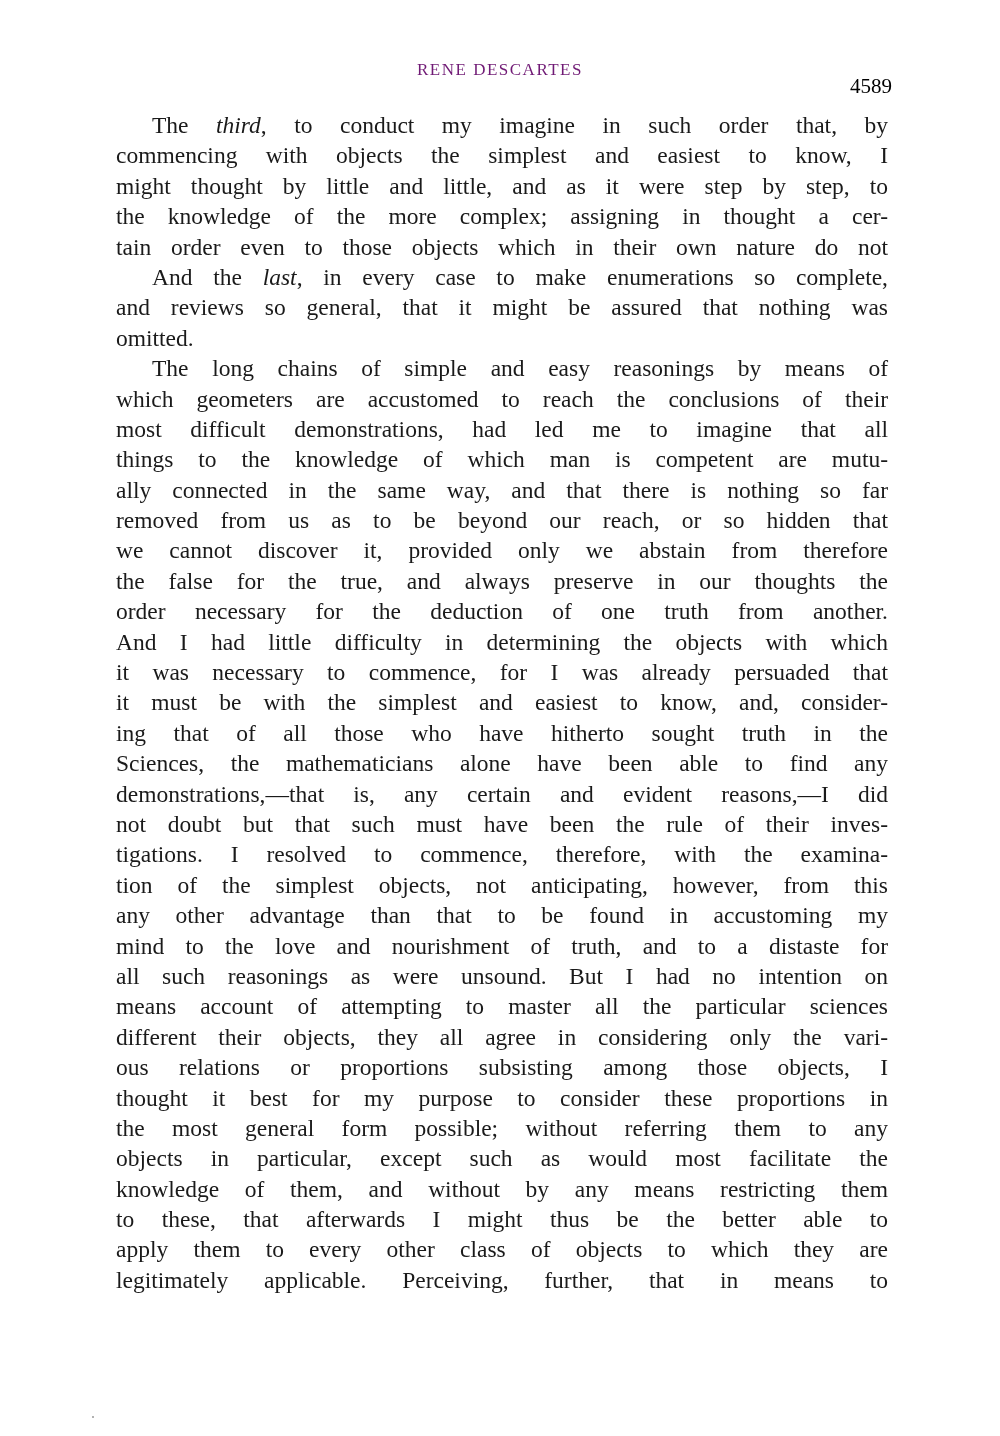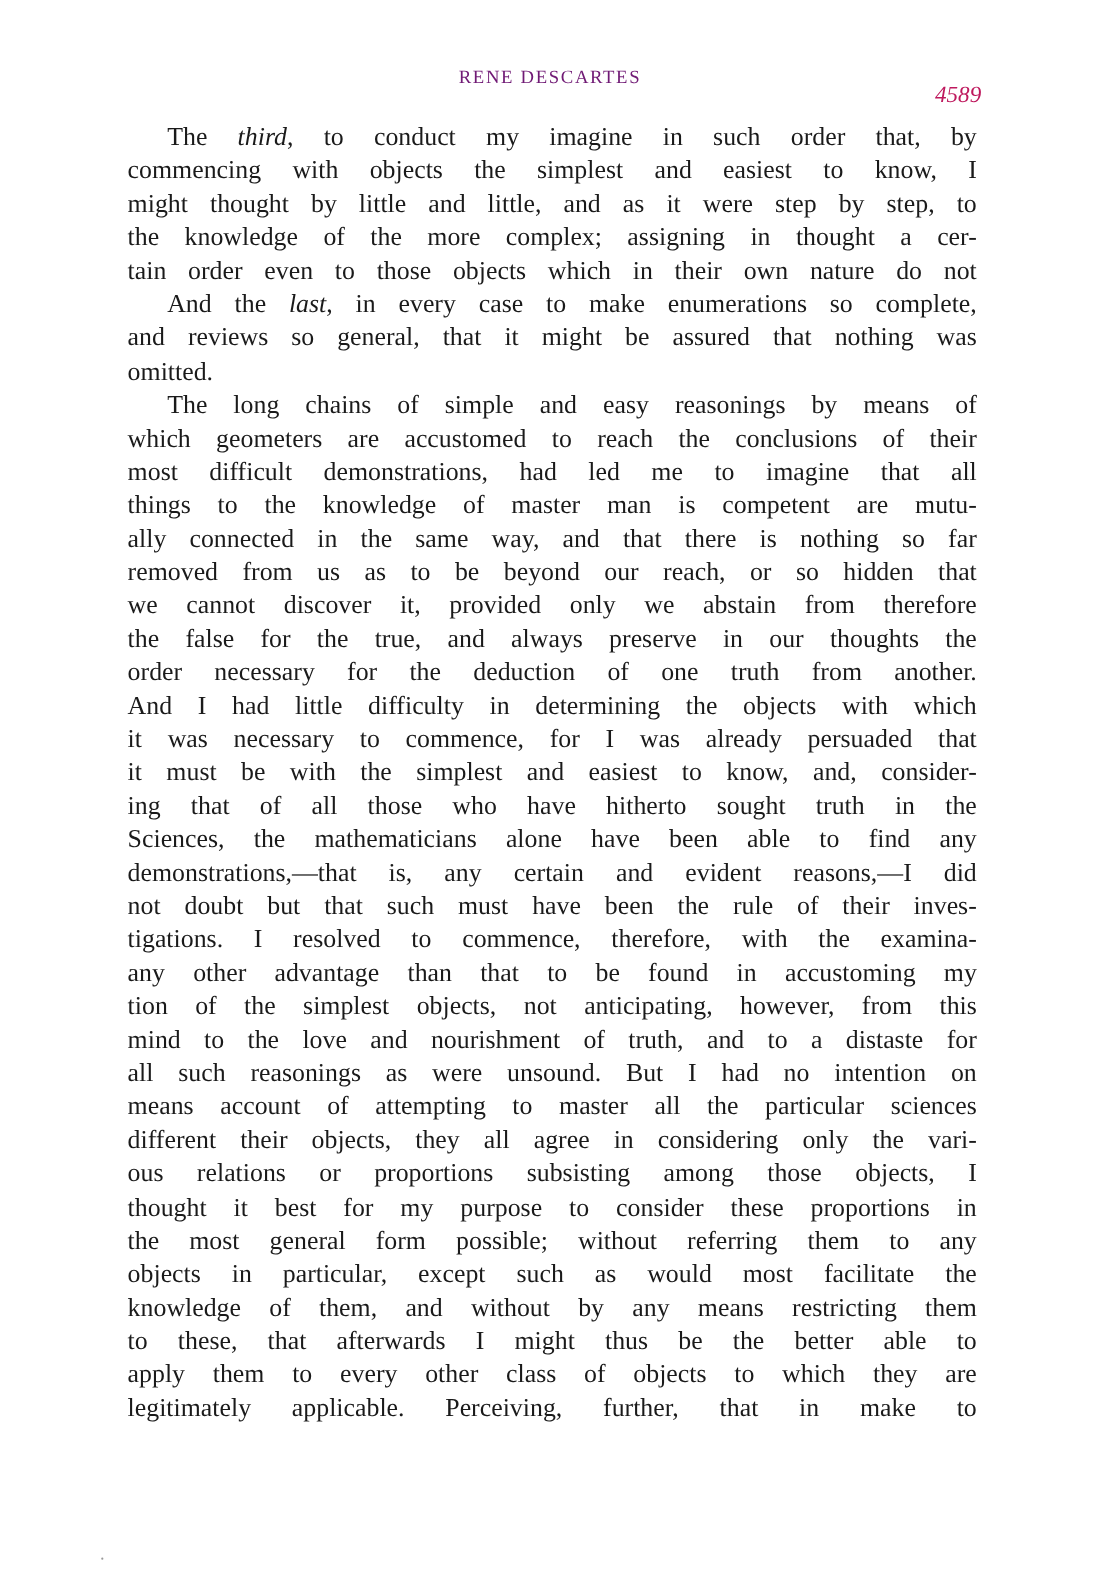--- a/index.html
+++ b/index.html
@@ -29,22 +29,21 @@
       text-align: center;
       font-size: 17px;
       letter-spacing: 1.5px;
       color: #701a75;
     }
     .page-number {
       position: absolute;
       top: 74px;
       right: 108px;
       font-size: 21px;
-      color: #be185d;
-      font-style: italic;
+      color: #000000;
     }
     .body-text {
       position: absolute;
       top: 110px;
       left: 116px;
       width: 772px;
     }
     .line {
       display: block;
       height: 30.4px;
@@ -91,44 +90,44 @@
       </div>
       <div>
         <span class="line indent"><span>And the </span><span class="ital">last</span><span>, in every case to make enumerations so complete,</span></span>
         <span class="line"><span>and reviews so general, that it might be assured that nothing was</span></span>
         <span class="line last"><span>omitted.</span></span>
       </div>
       <div>
         <span class="line indent"><span>The long chains of simple and easy reasonings by means of</span></span>
         <span class="line"><span>which geometers are accustomed to reach the conclusions of their</span></span>
         <span class="line"><span>most difficult demonstrations, had led me to imagine that all</span></span>
-        <span class="line"><span>things to the knowledge of master man is competent are mutu-</span></span>
+        <span class="line"><span>things to the knowledge of which man is competent are mutu-</span></span>
         <span class="line"><span>ally connected in the same way, and that there is nothing so far</span></span>
         <span class="line"><span>removed from us as to be beyond our reach, or so hidden that</span></span>
         <span class="line"><span>we cannot discover it, provided only we abstain from therefore</span></span>
         <span class="line"><span>the false for the true, and always preserve in our thoughts the</span></span>
         <span class="line"><span>order necessary for the deduction of one truth from another.</span></span>
         <span class="line"><span>And I had little difficulty in determining the objects with which</span></span>
         <span class="line"><span>it was necessary to commence, for I was already persuaded that</span></span>
         <span class="line"><span>it must be with the simplest and easiest to know, and, consider-</span></span>
         <span class="line"><span>ing that of all those who have hitherto sought truth in the</span></span>
         <span class="line"><span>Sciences, the mathematicians alone have been able to find any</span></span>
         <span class="line"><span>demonstrations,—that is, any certain and evident reasons,—I did</span></span>
         <span class="line"><span>not doubt but that such must have been the rule of their inves-</span></span>
         <span class="line"><span>tigations.  I resolved to commence, therefore, with the examina-</span></span>
+        <span class="line"><span>tion of the simplest objects, not anticipating, however, from this</span></span>
         <span class="line"><span>any other advantage than that to be found in accustoming my</span></span>
-        <span class="line"><span>tion of the simplest objects, not anticipating, however, from this</span></span>
         <span class="line"><span>mind to the love and nourishment of truth, and to a distaste for</span></span>
         <span class="line"><span>all such reasonings as were unsound.  But I had no intention on</span></span>
         <span class="line"><span>means account of attempting to master all the particular sciences</span></span>
         <span class="line"><span>different their objects, they all agree in considering only the vari-</span></span>
         <span class="line"><span>ous relations or proportions subsisting among those objects, I</span></span>
         <span class="line"><span>thought it best for my purpose to consider these proportions in</span></span>
         <span class="line"><span>the most general form possible; without referring them to any</span></span>
         <span class="line"><span>objects in particular, except such as would most facilitate the</span></span>
         <span class="line"><span>knowledge of them, and without by any means restricting them</span></span>
         <span class="line"><span>to these, that afterwards I might thus be the better able to</span></span>
         <span class="line"><span>apply them to every other class of objects to which they are</span></span>
-        <span class="line"><span>legitimately applicable.  Perceiving, further, that in make to</span></span>
+        <span class="line"><span>legitimately applicable.  Perceiving, further, that in means to</span></span>
       </div>
     </div>
   <div class="speck"></div>
 </div>
 
 </body></html>

